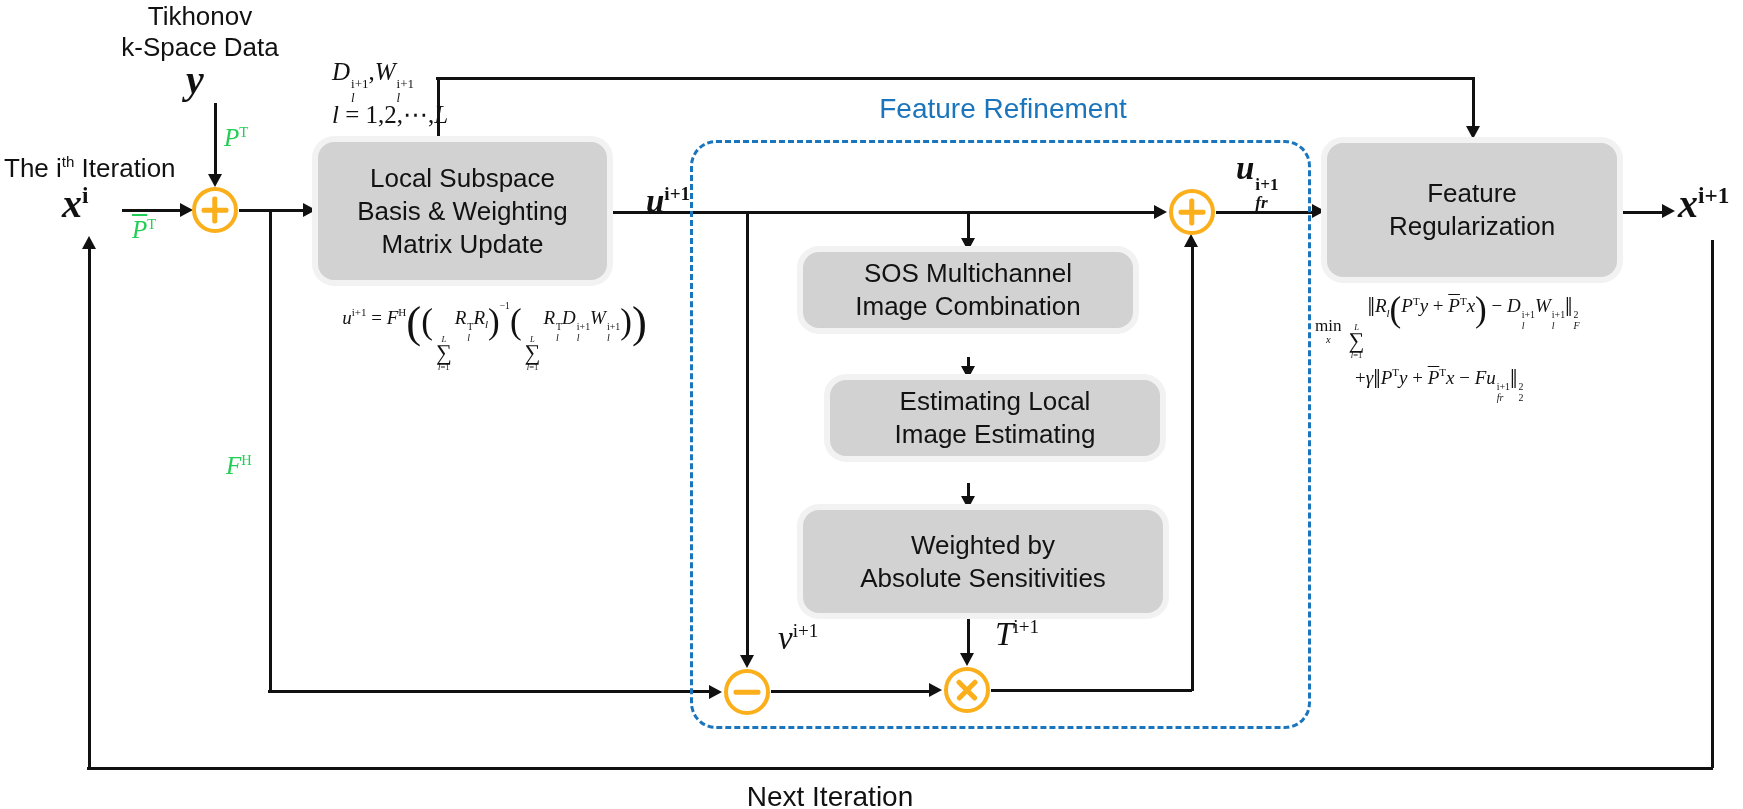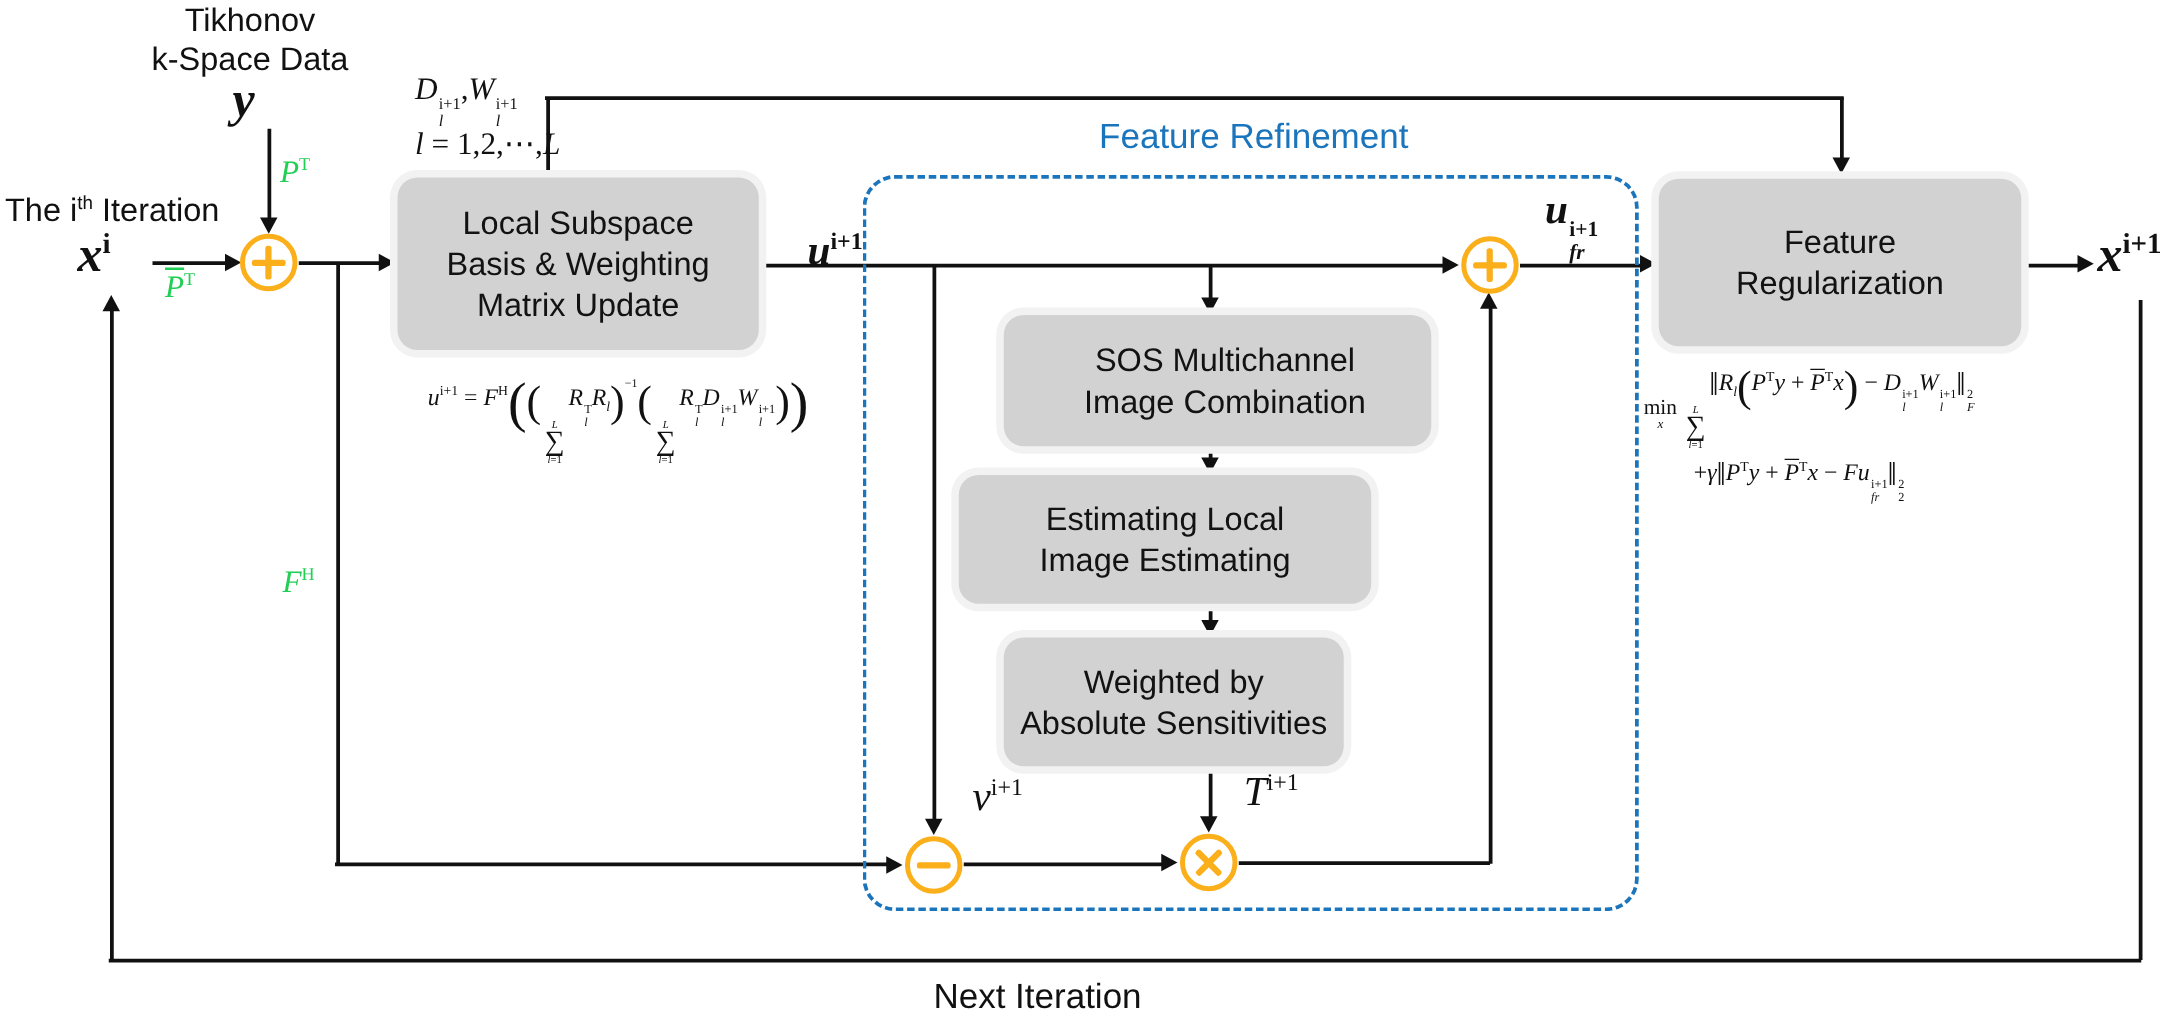--- a/index.html
+++ b/index.html
@@ -132,29 +132,29 @@
   <div class="ah u" style="left:82px;top:236px;"></div>
 
   <div class="dashed" style="left:690px;top:140px;width:615px;height:583px;"></div>
   <div class="fr-title" style="left:853px;top:93px;width:300px;">Feature Refinement</div>
 
   <div class="pbox" style="left:318px;top:142px;width:289px;height:138px;">
     <span>Local Subspace</span>
     <span>Basis &amp; Weighting</span>
     <span>Matrix Update</span>
   </div>
-  <div class="pbox" style="left:803px;top:252px;width:330px;height:105px;padding-left:12px;">
+  <div class="pbox" style="left:803px;top:252px;width:330px;height:76px;">
     <span>SOS Multichannel</span>
     <span>Image Combination</span>
   </div>
-  <div class="pbox" style="left:767px;top:380px;width:330px;height:103px;">
+  <div class="pbox" style="left:830px;top:380px;width:330px;height:76px;">
     <span>Estimating Local</span>
     <span>Image Estimating</span>
   </div>
-  <div class="pbox" style="left:803px;top:510px;width:272px;height:103px;">
+  <div class="pbox" style="left:803px;top:510px;width:360px;height:103px;">
     <span>Weighted by</span>
     <span>Absolute Sensitivities</span>
   </div>
   <div class="pbox" style="left:1327px;top:143px;width:290px;height:134px;">
     <span>Feature</span>
     <span>Regularization</span>
   </div>
 
   <div class="op" style="left:192px;top:187px;">
       <span class="d1"></span>

